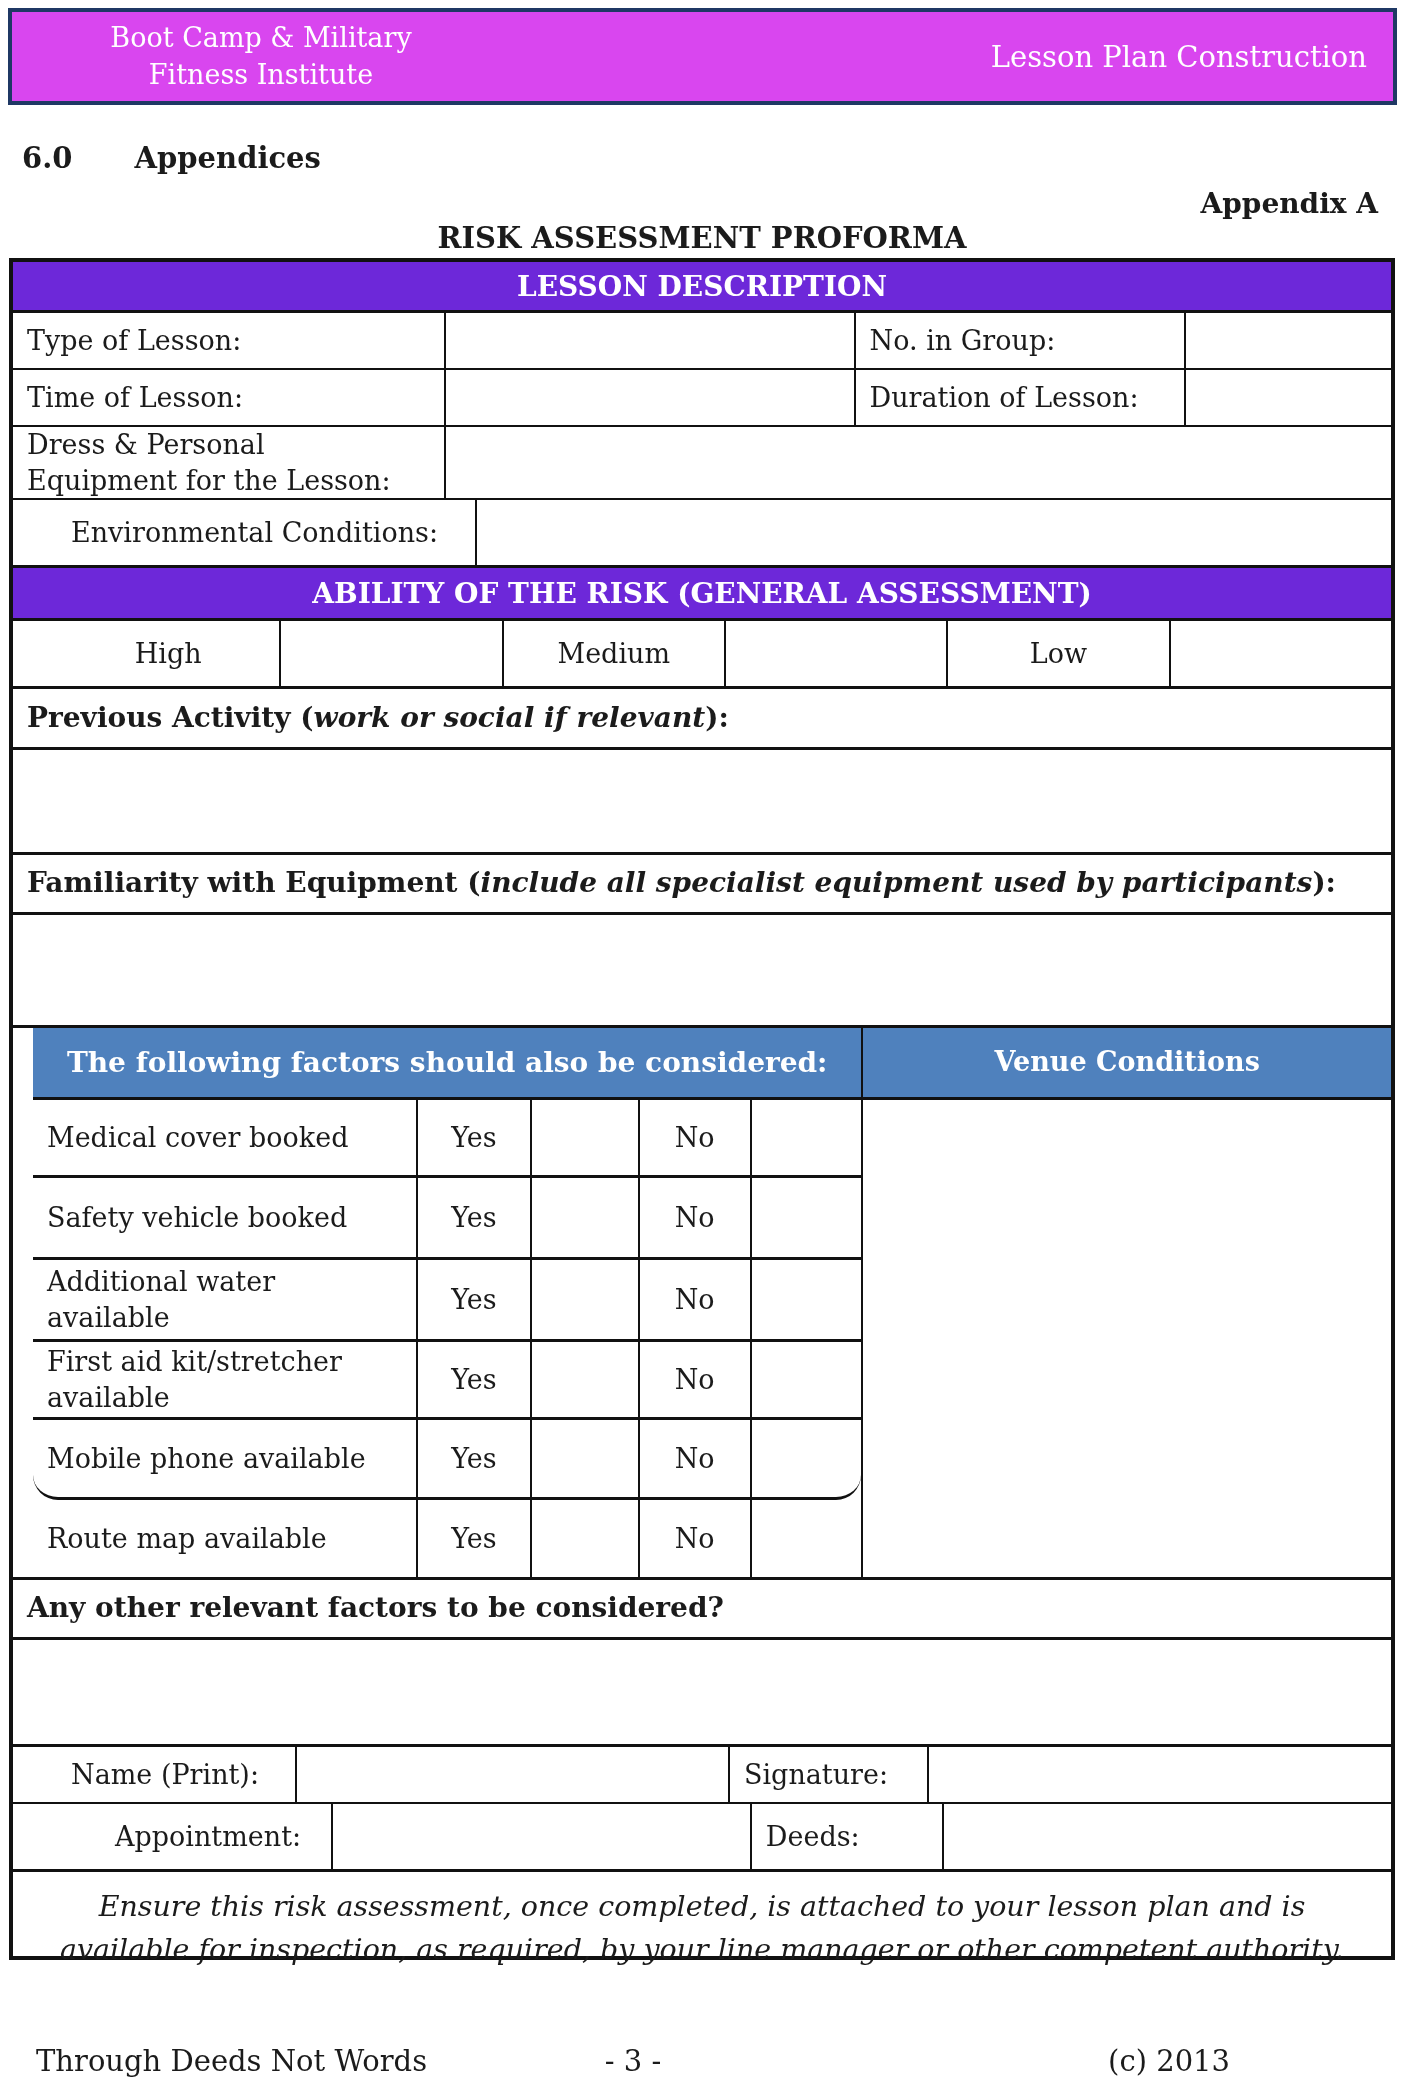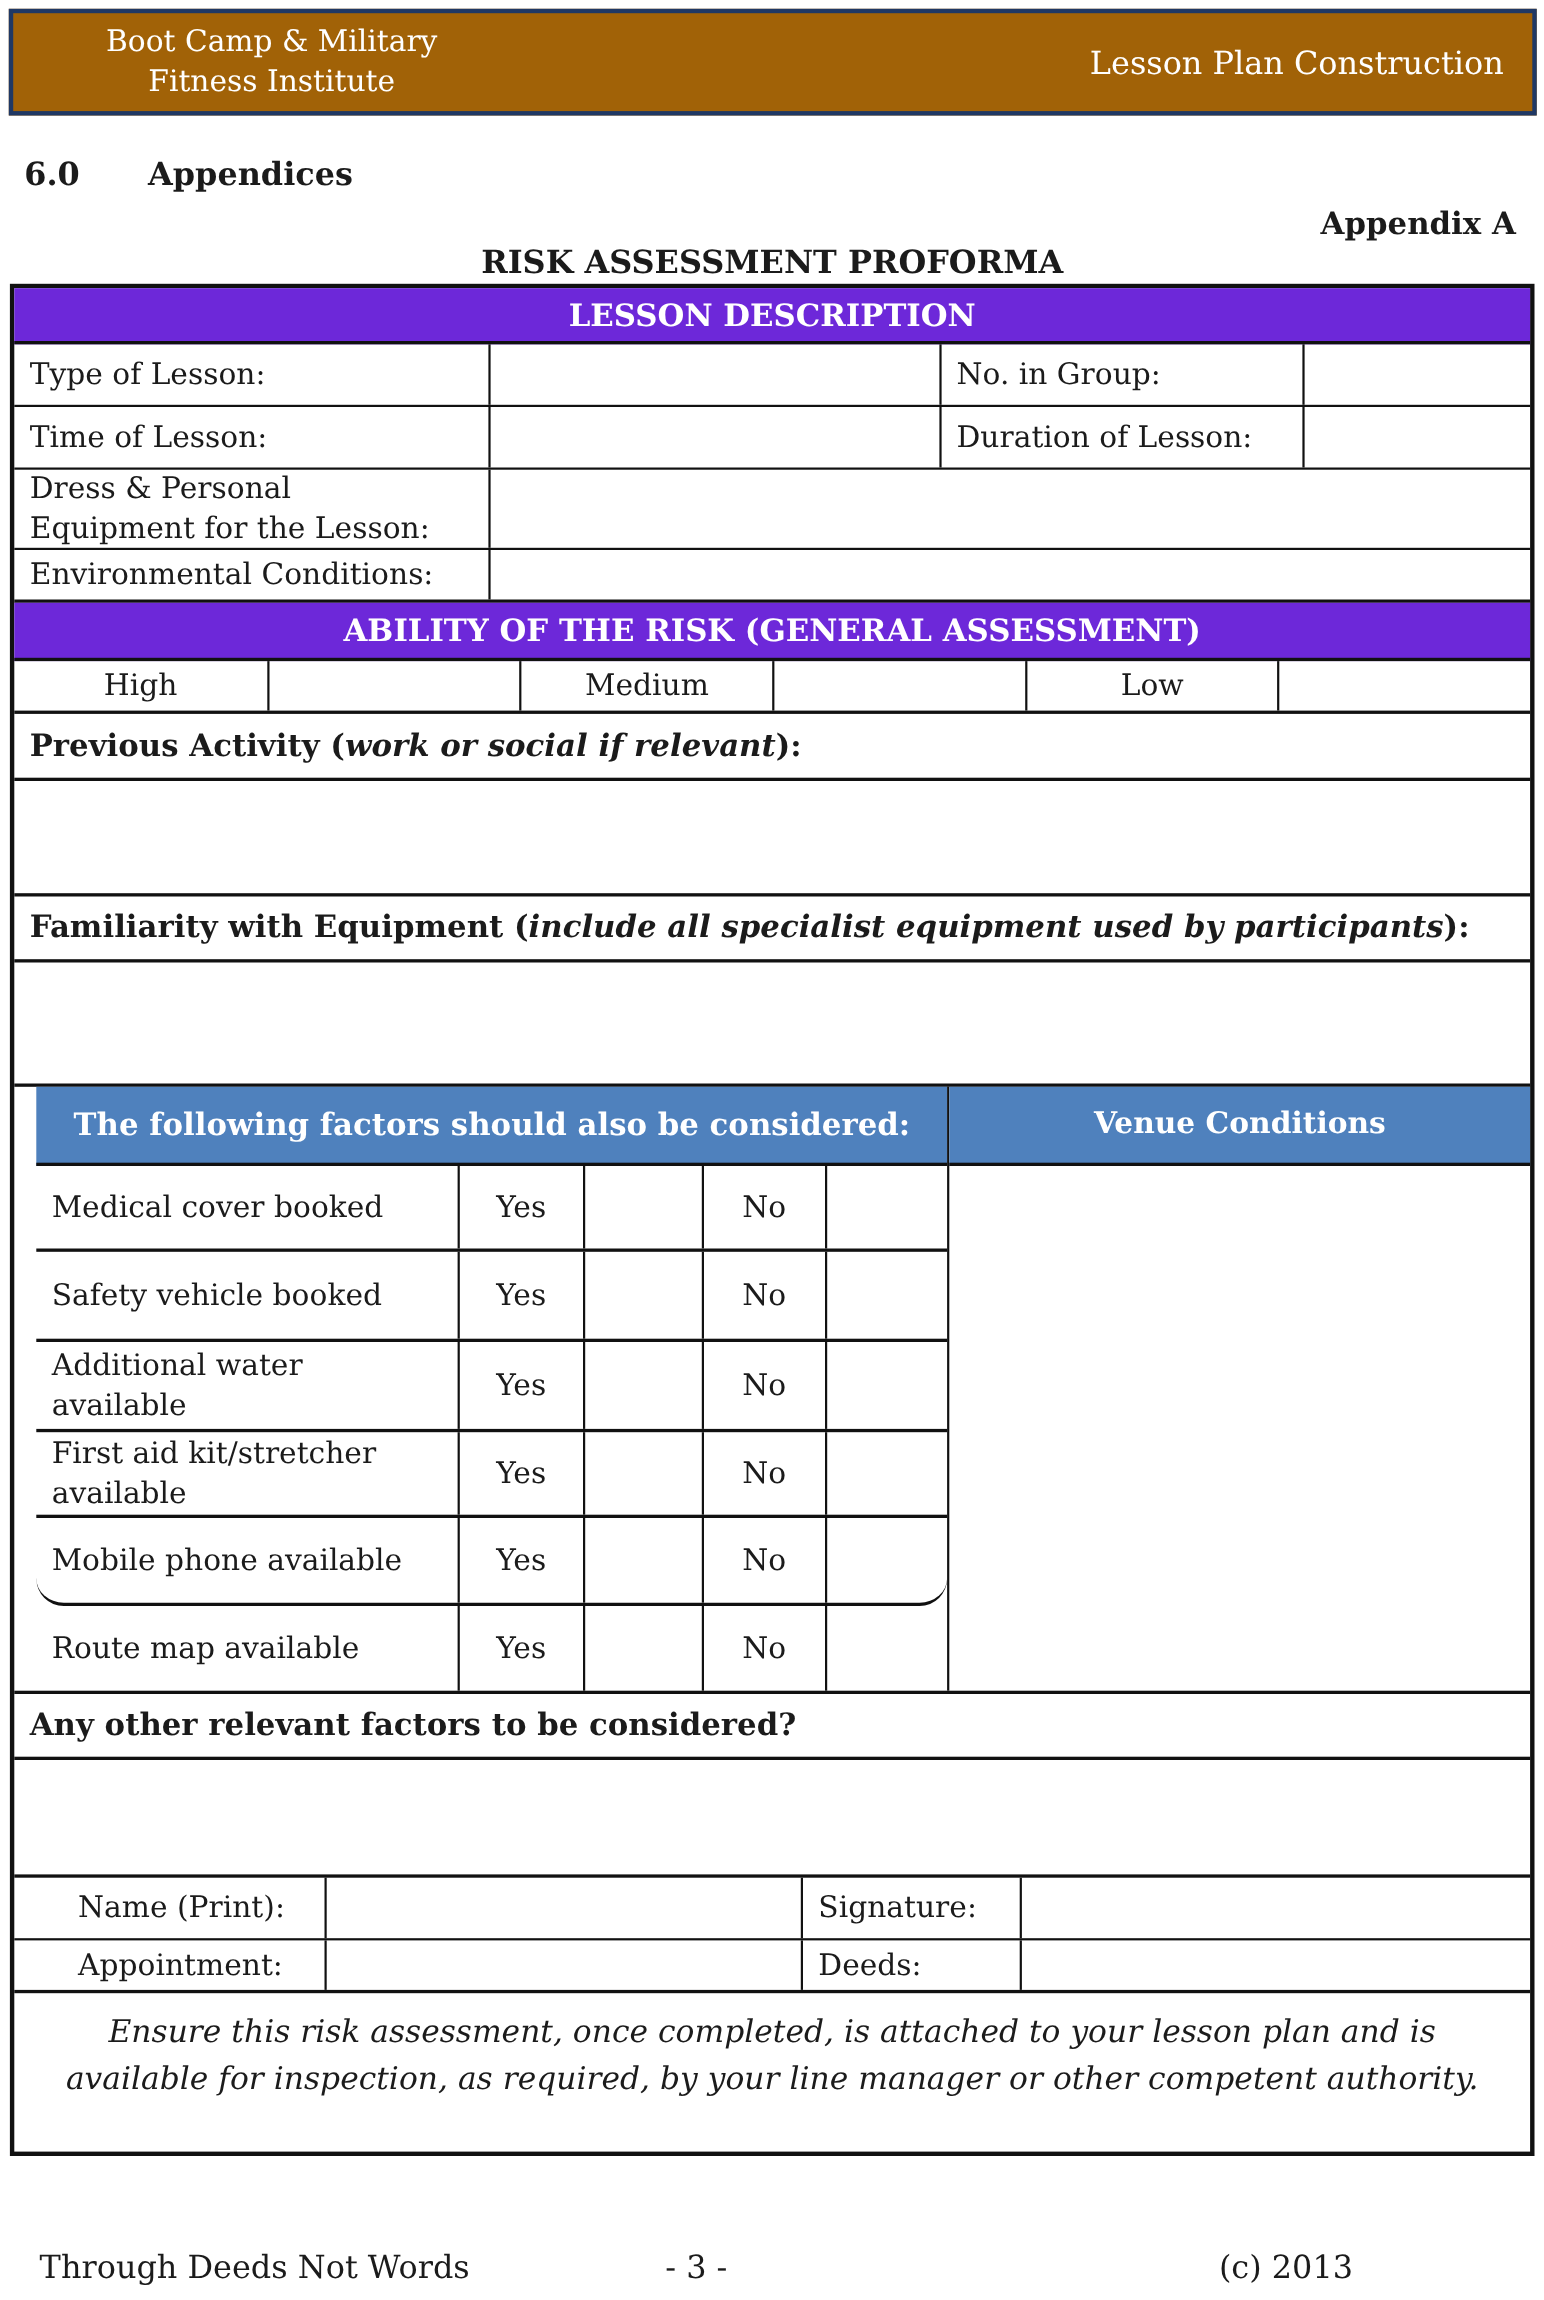--- a/index.html
+++ b/index.html
@@ -2,22 +2,22 @@
 <html><head>
 <meta charset="utf-8">
 <style>
   html,body{margin:0;padding:0;background:#e8e8e8;}
   .page{
     width:1404px;height:2091px;background:#ffffff;margin:0 auto;position:relative;
     font-family:"DejaVu Serif", serif;color:#1b1b1b;overflow:hidden;
   }
   
   .header-bar{
-    box-sizing:border-box;margin:8px 7px 0 8px;height:97px;background:#a16207;
-    border:4px solid #1f3864;display:flex;align-items:center;justify-content:space-between;color:#fff;
+    box-sizing:border-box;margin:8px 7px 0 8px;height:97px;background:#d946ef;
+    border:4px solid #1f3864;display:flex;align-items:center;justify-content:space-between;color:#fff;padding-left:14px;
   }
   .org-block{width:470px;text-align:center;font-size:27px;line-height:1.35;}
   .doc-title{font-size:29px;padding-right:26px;}
   
   .heading-line{margin:36px 14px 0 22px;font-size:29px;font-weight:bold;}
   .heading-line .sec-num{display:inline-block;margin-right:52px;}
   .appendix-line{text-align:right;margin:12px 26px 0 0;font-size:28px;font-weight:bold;}
   .title-line{text-align:center;font-size:29px;font-weight:bold;margin-top:1px;}
   
   .form-table{
@@ -30,21 +30,21 @@
     box-sizing:border-box;border-bottom:3px solid #111;flex:none;
   }
   .bar-lesson{height:51px;}
   .bar-ability{height:53px;}
   .trow{display:flex;box-sizing:border-box;border-bottom:2px solid #111;flex:none;}
   .trow.thick{border-bottom-width:3px;}
   .cell{box-sizing:border-box;display:flex;align-items:center;padding:0 14px;line-height:1.3;}
   .cell.vline{border-left:2px solid #111;}
   .cell.center{justify-content:center;padding:0 4px;text-align:center;}
   .cell.prewrap{white-space:pre-line;}
-  .h57{height:57px;} .h58{height:48px;} .h73{height:73px;} .h61{height:61px;}
+  .h57{height:57px;} .h58{height:68px;padding-left:44px;} .h73{height:73px;} .h61{height:61px;}
   .h60{height:60px;}
   .blank-row{box-sizing:border-box;border-bottom:3px solid #111;flex:none;}
   .bh105{height:105px;} .bh113{height:113px;} .bh107{height:107px;}
   .full-label{font-weight:bold;font-size:28px;}
   .seg-italic{font-style:italic;}
   
   .c31{width:31.3%;} .c30{width:29.7%;} .c24{width:24%;} .c15{width:15%;}
   .c69{width:68.7%;}
   .c16{width:16.666%;}
   

